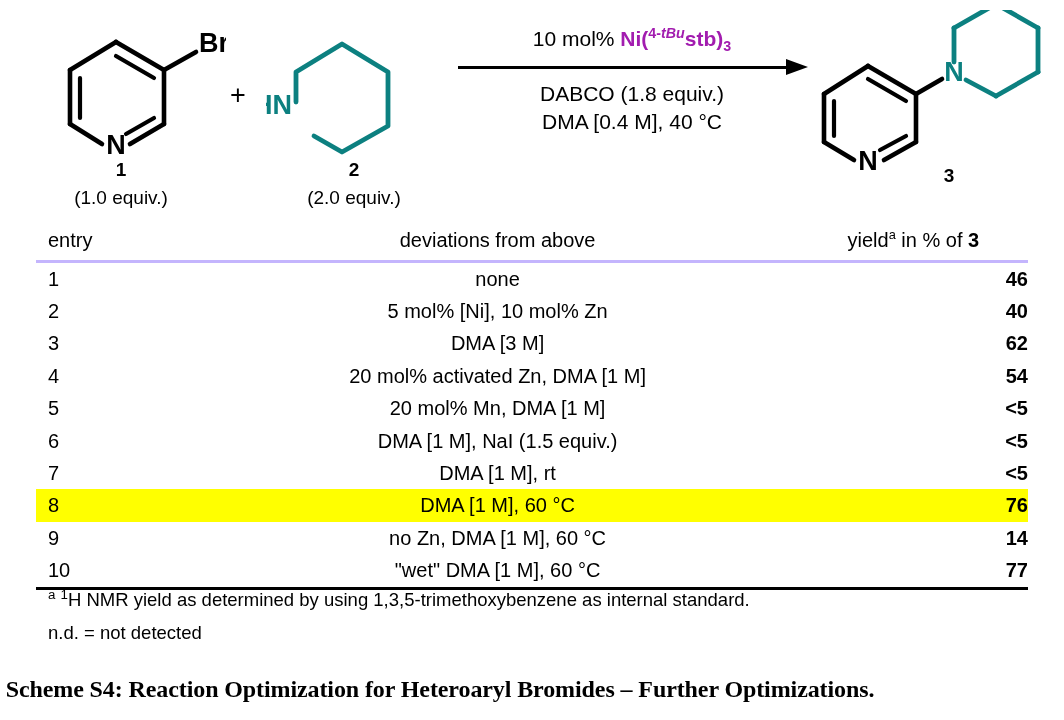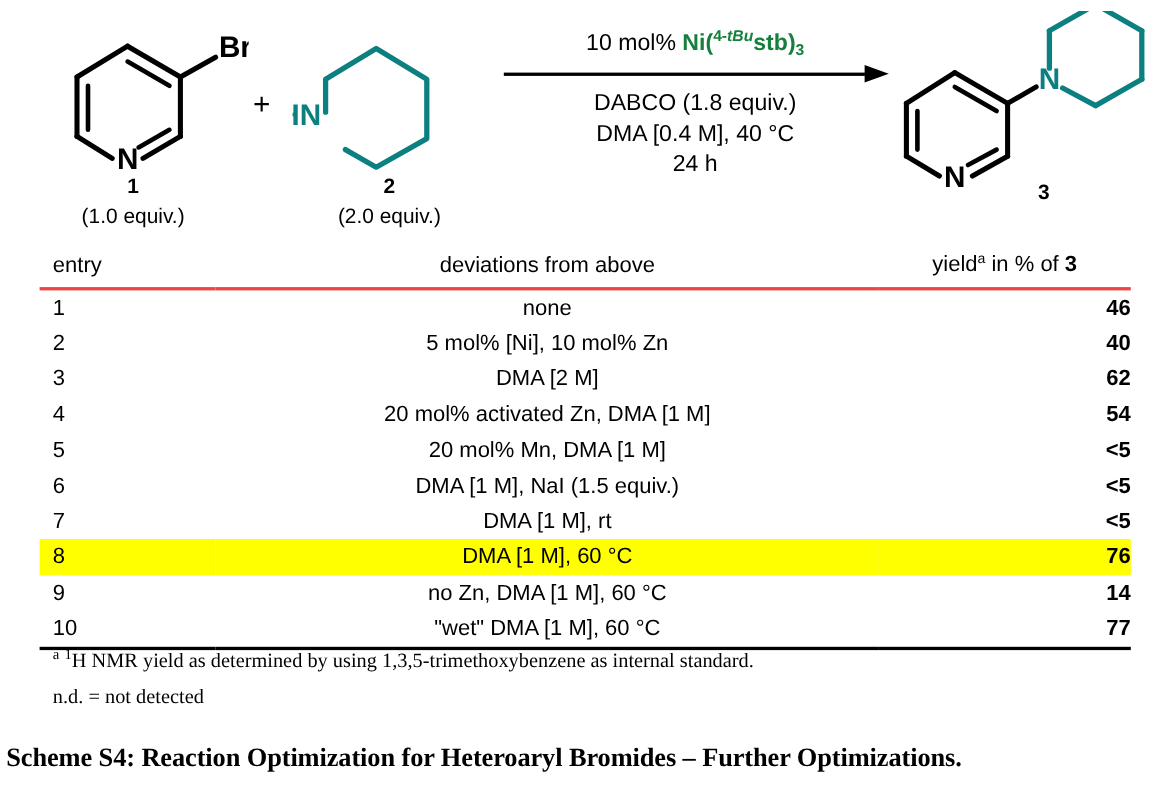--- a/index.html
+++ b/index.html
@@ -71,21 +71,21 @@
   }
   .cond {
     font-size: 21px;
     text-align: center;
     line-height: 1.32;
     white-space: nowrap;
   }
   .cond.above { margin: 0; }
   #cond-above { padding-bottom: 2px; }
   .cat {
-    color: #15803d;
+    color: #a21caf;
     font-weight: bold;
   }
   .cat sup, .cat sub {
     font-size: 0.68em;
     font-weight: bold;
   }
   .cat sup { vertical-align: super; }
   .cat sub { vertical-align: sub; }
   .ital { font-style: italic; }
 
@@ -138,38 +138,37 @@
   .col-dev    { width: 610px; text-align: center; }
   .col-yield  { width: 232px; text-align: right; font-weight: bold; }
 
   th.col-entry { text-align: left; padding-left: 12px !important; }
   th.col-dev   { text-align: center; }
   th.col-yield { text-align: center; margin-top: 12px; }
 
   th.col-yield sup { font-size: 0.64em; vertical-align: super; }
   th.col-yield b { font-weight: bold; }
 
-  tr.rule-top th { border-bottom: 3px solid #ef4444; }
+  tr.rule-top th { border-bottom: 3px solid #c4b5fd; }
   tr.rule-bottom td { border-bottom: 3px solid #000; }
 
   tr.hl td { background: #ffff00; }
 
   
   #notes {
     position: absolute;
     left: 48px;
     top: 588px;
     width: 990px;
     font-size: 18.5px;
     line-height: 1.0;
   }
   #notes .note {
     margin: 0 0 14px 0;
     white-space: nowrap;
-    font-family: Liberation Serif, serif;
   }
   #notes .note sup { font-size: 0.72em; vertical-align: super; }
 
   
   #caption {
     position: absolute;
     left: 0;
     top: 676px;
     width: 880px;
     text-align: center;
@@ -234,21 +233,20 @@
         <span>10 mol% </span><span class="cat"><span>Ni(</span><sup><span>4-</span><span class="ital">tBu</span></sup><span>stb)</span><sub>3</sub></span>
       </div>
 
       <div id="arrow">
         <div class="shaft"></div>
         <div class="head"></div>
       </div>
 
       <div class="cond">DABCO (1.8 equiv.)</div>
       <div class="cond">DMA [0.4 M], 40 °C</div>
-      <div class="cond">24 h</div>
     </div>
 
     <div class="struct" style="left:820px; top:10px; width:230px;">
       <svg width="230" height="160" viewBox="0 0 230 160">
 
         <g stroke="#000" stroke-width="4.6" fill="none" stroke-linecap="round">
           <line x1="48" y1="56" x2="96" y2="84"></line>
           <line x1="96" y1="84" x2="96" y2="132"></line>
           <line x1="96" y1="132" x2="64" y2="150"></line>
           <line x1="34" y1="150" x2="4" y2="132"></line>
@@ -295,21 +293,21 @@
           <td class="col-dev">none</td>
           <td class="col-yield">46</td>
         </tr>
         <tr>
           <td class="col-entry">2</td>
           <td class="col-dev">5 mol% [Ni], 10 mol% Zn</td>
           <td class="col-yield">40</td>
         </tr>
         <tr>
           <td class="col-entry">3</td>
-          <td class="col-dev">DMA [2 M]</td>
+          <td class="col-dev">DMA [3 M]</td>
           <td class="col-yield">62</td>
         </tr>
         <tr>
           <td class="col-entry">4</td>
           <td class="col-dev">20 mol% activated Zn, DMA [1 M]</td>
           <td class="col-yield">54</td>
         </tr>
         <tr>
           <td class="col-entry">5</td>
           <td class="col-dev">20 mol% Mn, DMA [1 M]</td>

